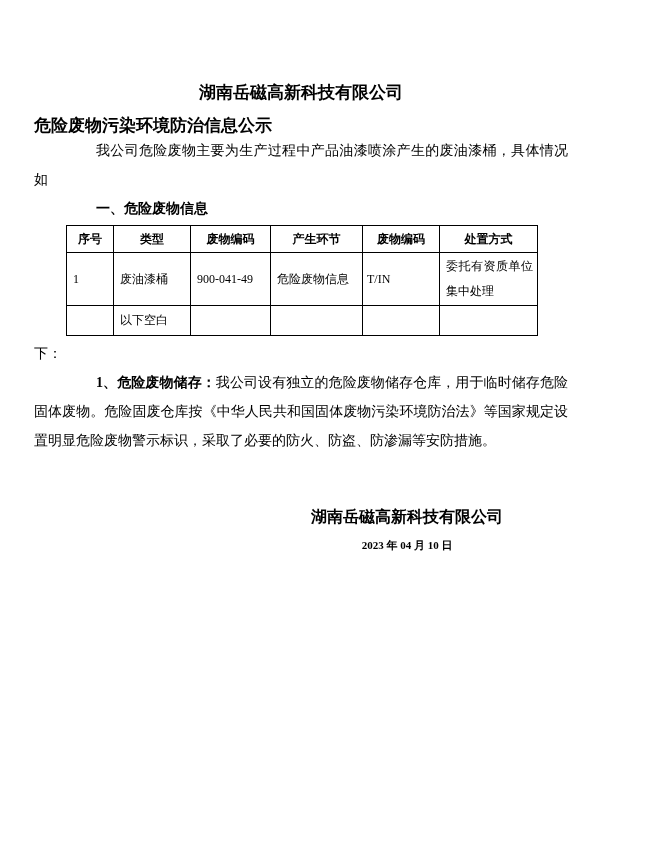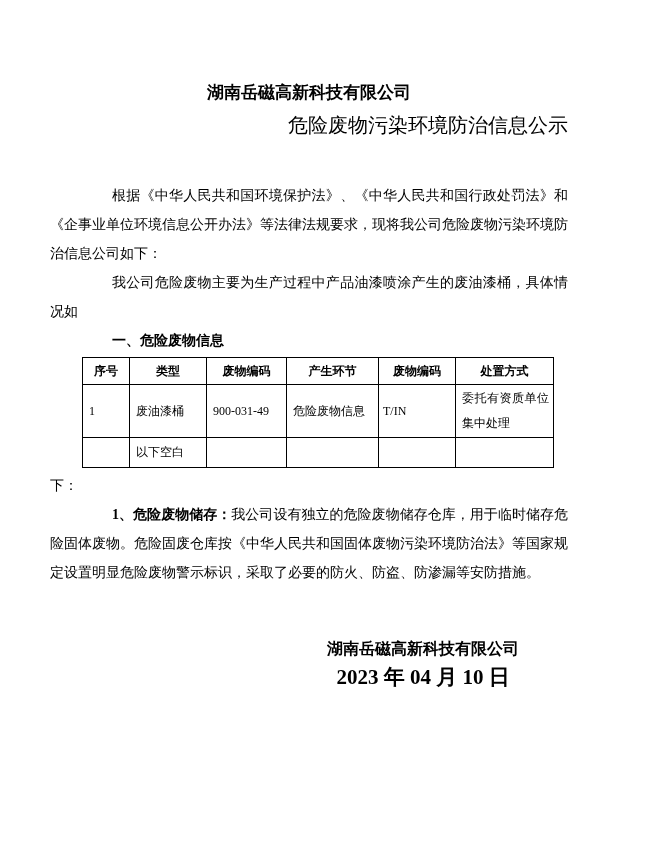--- a/index.html
+++ b/index.html
@@ -4,34 +4,34 @@
 <style>
   html, body { margin: 0; padding: 0; background: #ffffff; }
   .page {
     position: relative;
     width: 661px;
     height: 856px;
     background: #ffffff;
     color: #000000;
     font-family: "Liberation Serif", "DejaVu Serif", serif;
     box-sizing: border-box;
-    padding: 82px 93px 0 50px;
+    padding: 82px 93px 0 34px;
     overflow: hidden;
   }
   .doc-title {
     font-size: 17px;
     font-weight: bold;
     text-align: center;
     line-height: 21px;
     margin: 0;
   }
   .doc-subtitle {
-    font-size: 20px;
-    font-weight: normal;
-    text-align: right;
+    font-size: 17px;
+    font-weight: bold;
+    text-align: left;
     line-height: 21px;
     margin: 12px 0 0 0;
   }
   .para {
     font-size: 14px;
     line-height: 29px;
     margin: 0;
     text-align: justify;
   }
   .para.intro { margin-top: 45px; }
@@ -70,34 +70,33 @@
     margin-left: 248px;
     width: 250px;
     text-align: center;
   }
   .sig-company {
     font-size: 16px;
     font-weight: bold;
     line-height: 29px;
   }
   .sig-date {
-    font-size: 21px;
+    font-size: 11px;
     font-weight: bold;
     line-height: 29px;
   }
 </style>
 </head>
 <body>
 
 <div class="page">
 
   <h1 class="doc-title">湖南岳磁高新科技有限公司</h1>
   <h2 class="doc-subtitle">危险废物污染环境防治信息公示</h2>
 
-  <p class="para intro indent">根据《中华人民共和国环境保护法》、《中华人民共和国行政处罚法》和《企事业单位环境信息公开办法》等法律法规要求，现将我公司危险废物污染环境防治信息公司如下：</p>
 
   <p class="para indent">我公司危险废物主要为生产过程中产品油漆喷涂产生的废油漆桶，具体情况如</p>
 
   <p class="para indent bold">一、危险废物信息</p>
 
   <table class="waste-table">
     <colgroup>
       <col style="width:47px">
         <col style="width:77px">
         <col style="width:80px">
@@ -112,21 +111,21 @@
         <th>废物编码</th>
         <th>产生环节</th>
         <th>废物编码</th>
         <th>处置方式</th>
       </tr>
     </thead>
     <tbody>
       <tr>
         <td>1</td>
         <td>废油漆桶</td>
-        <td>900-031-49</td>
+        <td>900-041-49</td>
         <td>危险废物信息</td>
         <td class="center">T/IN</td>
         <td>委托有资质单位集中处理</td>
       </tr>
       <tr>
         <td></td>
         <td>以下空白</td>
         <td></td>
         <td></td>
         <td class="center"></td>

